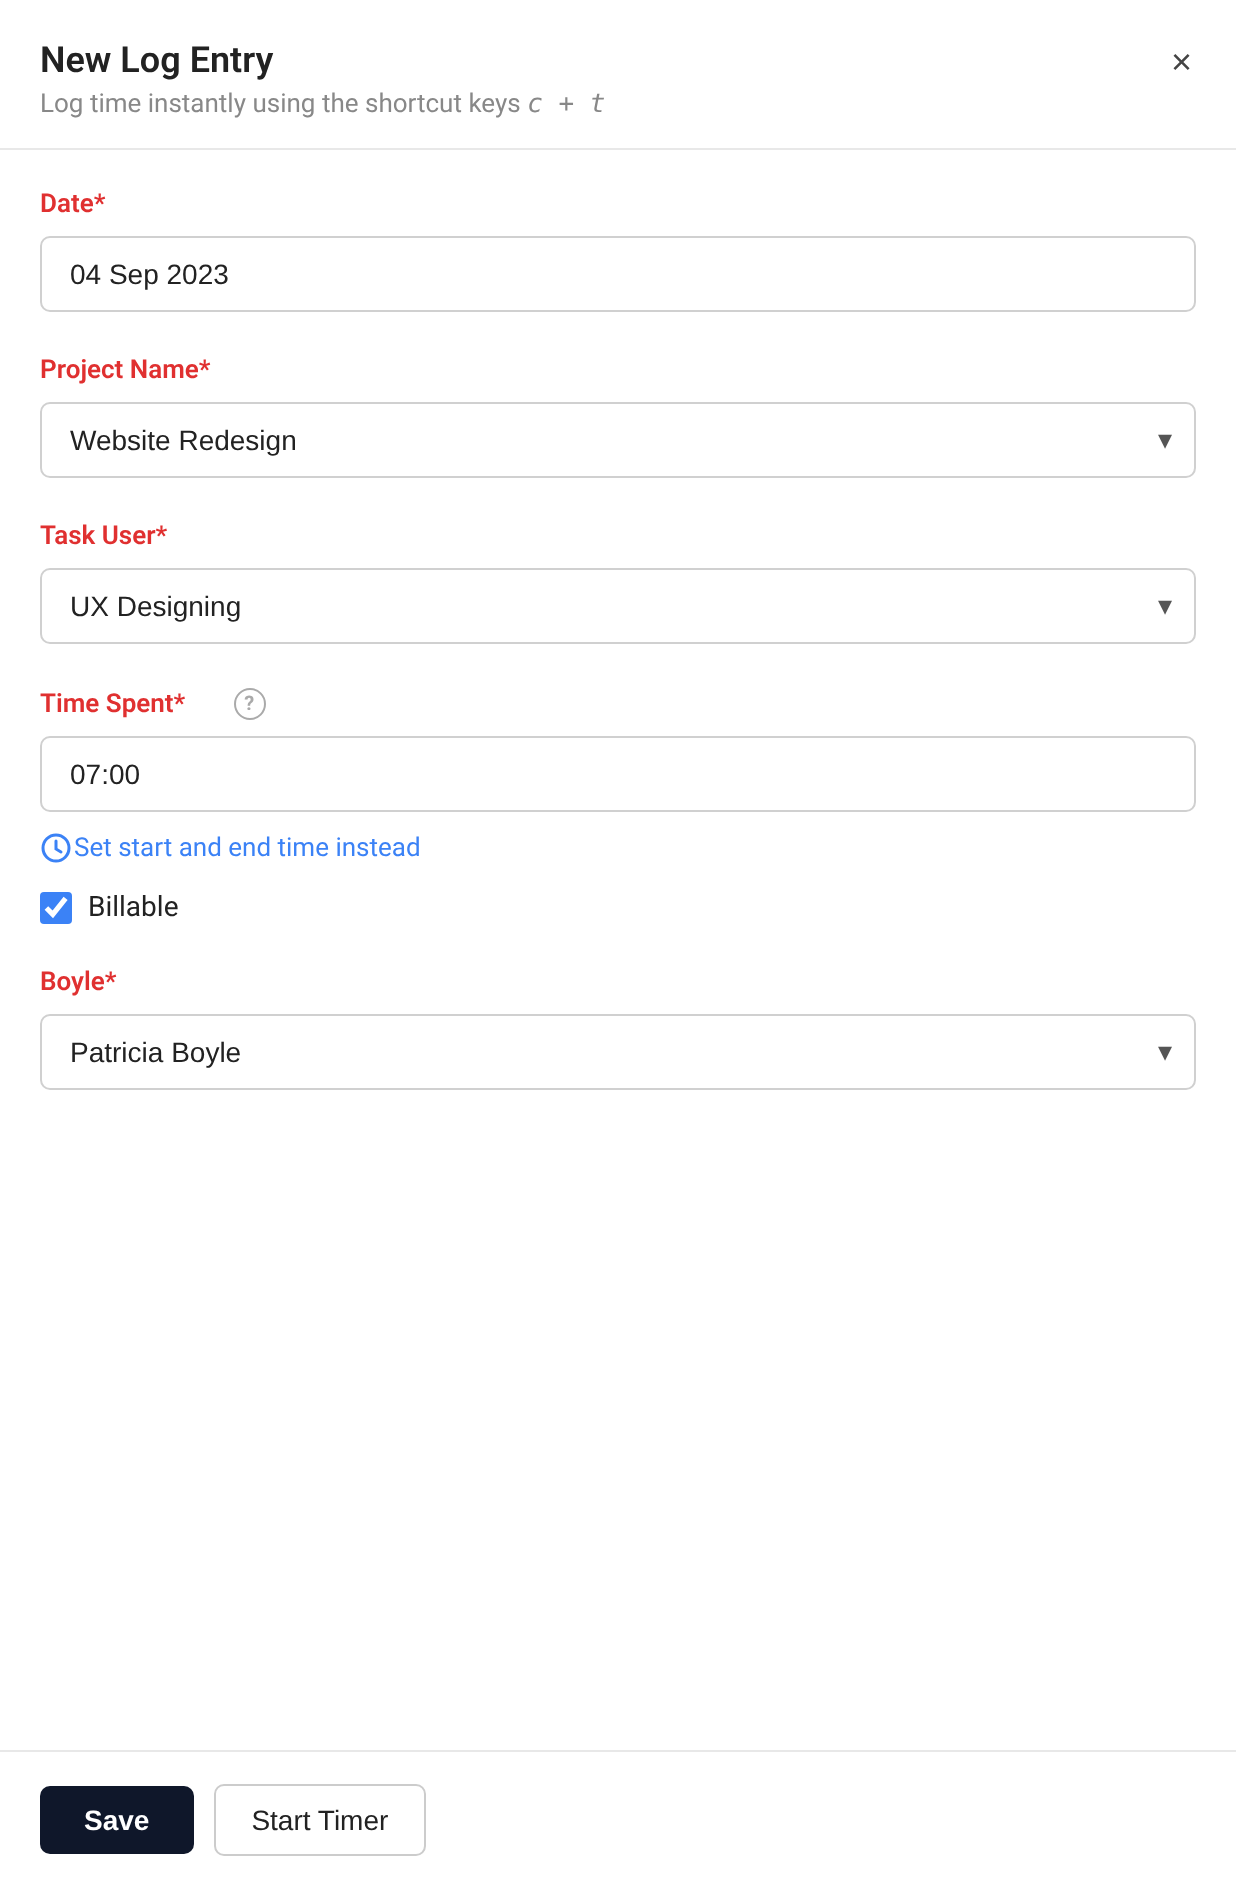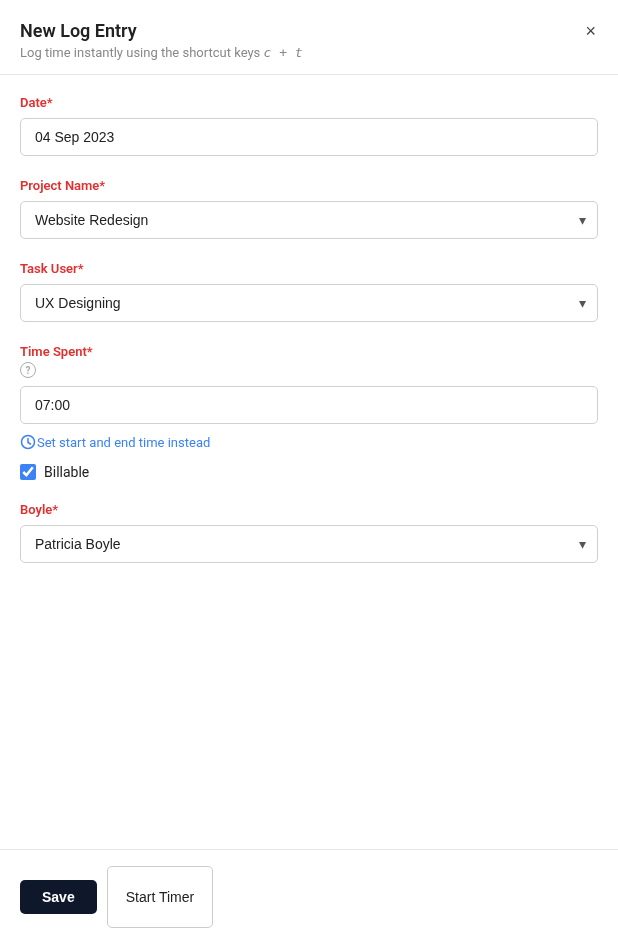--- a/index.html
+++ b/index.html
@@ -123,24 +123,23 @@
       right: 12px;
       top: 50%;
       transform: translateY(-50%);
       pointer-events: none;
       color: #555;
       font-size: 14px;
     }
 
     .time-label-row {
       display: flex;
-      align-items: flex-start;
-      gap: 3px;
+      align-items: flex-end;
+      gap: 24px;
       margin-bottom: 8px;
-      flex-direction: column;
     }
 
     .help-icon {
       width: 16px;
       height: 16px;
       border: 1.5px solid #aaa;
       border-radius: 50%;
       display: inline-flex;
       align-items: center;
       justify-content: center;
@@ -219,21 +218,21 @@
       border-radius: 5px;
       font-size: 14px;
       font-weight: 700;
       cursor: pointer;
     }
 
     .btn-start-timer {
       background: #fff;
       color: #222;
       border: 1px solid #ccc;
-      padding: 22px 18px;
+      padding: 9px 18px;
       border-radius: 5px;
       font-size: 14px;
       cursor: pointer;
     }
 
     .btn-cancel {
       background: #fff;
       color: #222;
       border: 1px solid #ccc;
       padding: 9px 18px;

